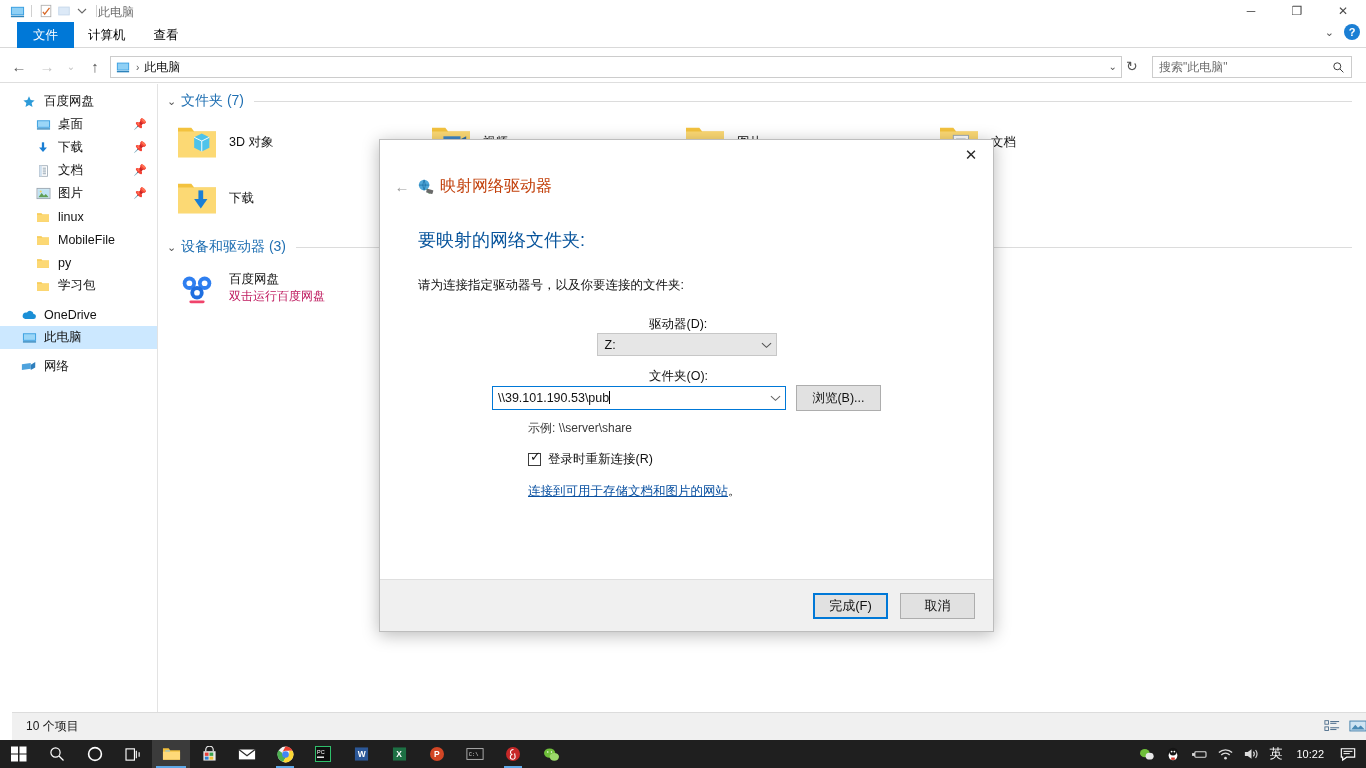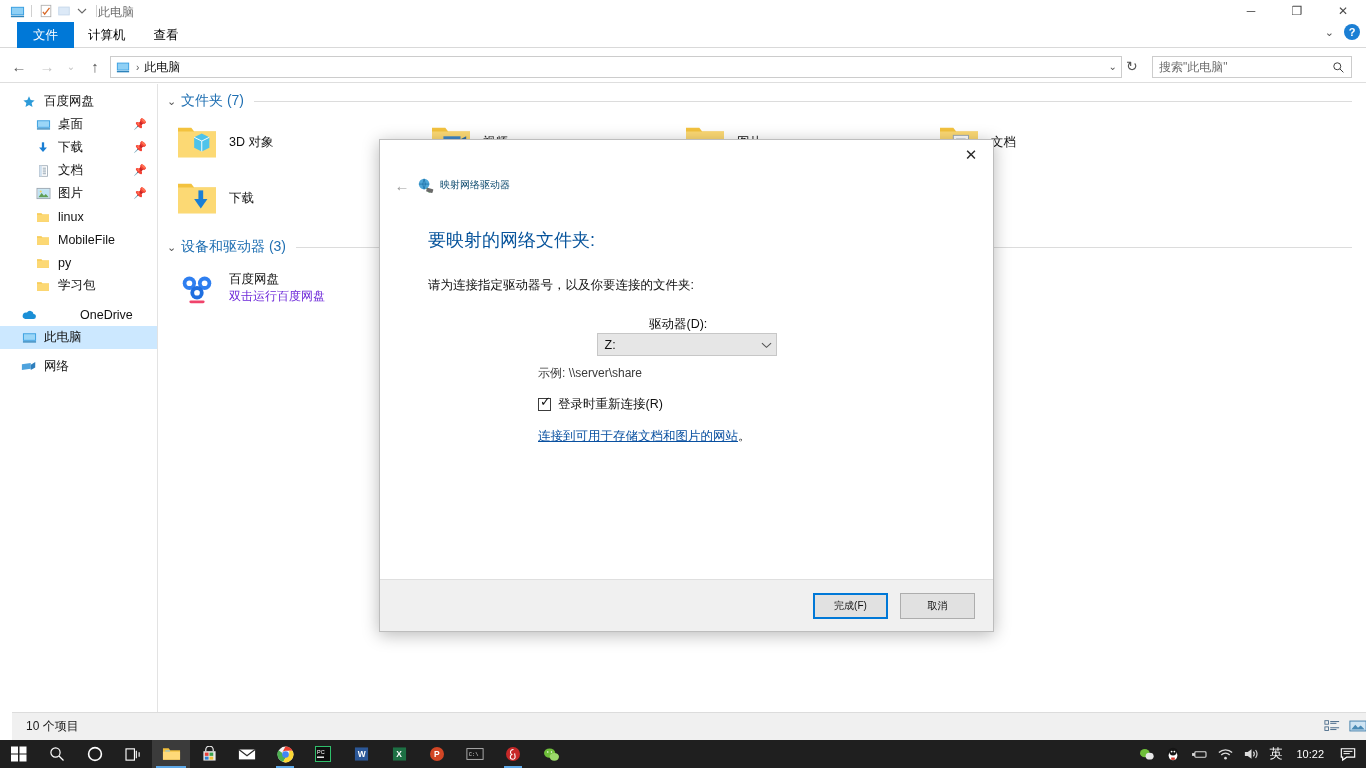--- a/index.html
+++ b/index.html
@@ -62,38 +62,38 @@
   
   .content { position:absolute; left:159px; top:84px; width:1207px; height:628px; background:#fff; overflow:hidden; }
   .group-hdr { display:flex; align-items:center; margin:8px 0 0 8px; }
   .group-chev { color:#555; font-size:11px; width:14px; }
   .group-title { font-size:14px; color:#1f6fb2; }
   .group-line { flex:1; height:1px; background:#dcdcdc; margin-left:10px; margin-right:14px; }
   .tiles { display:flex; flex-wrap:wrap; margin-top:4px; }
   .tile { width:254px; height:56px; display:flex; align-items:center; padding-left:14px; }
   .tile .tico { width:48px; height:48px; flex:0 0 48px; display:flex; align-items:center; justify-content:center; }
   .tile .tlbl { margin-left:8px; font-size:12.5px; color:#111; line-height:1.35; }
-  .tile .tsub { font-size:12px; color:#6d28d9; }
+  .tile .tsub { font-size:12px; color:#be185d; }
 
   
   .statusbar { position:absolute; left:12px; top:712px; width:1366px; height:28px; background:#f0f0f0; border-top:1px solid #dcdcdc; display:flex; align-items:center; }
   .status-txt { margin-left:14px; font-size:12px; color:#1a1a1a; }
   .view-btns { position:absolute; right:10px; top:4px; display:flex; gap:6px; align-items:center; }
   .vbtn { width:20px; height:18px; display:flex; align-items:center; justify-content:center; }
 
   
   .dialog { position:absolute; left:379px; top:139px; width:615px; height:493px;
             background:#fff; border:1px solid #bdbdbd;
             box-shadow:0 3px 16px rgba(0,0,0,0.28); }
   .dlg-close { position:absolute; right:0px; top:0px; width:44px; height:30px; display:flex; align-items:center; justify-content:center; color:#2a2a2a; font-size:15px; }
   .dlg-head { position:absolute; left:0; top:36px; display:flex; align-items:center; }
   .dlg-back { width:28px; margin-left:8px; color:#9b9b9b; font-size:15px; display:flex; align-items:center; justify-content:center; }
   .dlg-icon { width:18px; height:18px; margin-right:6px; display:flex; align-items:center; justify-content:center; }
-  .dlg-title { font-size:10px; color:#0c4a6e; }
-  .dlg-body { position:absolute; left:0; top:78px; width:613px; height:513px; padding:0 48px; }
+  .dlg-title { font-size:16px; color:#c2410c; }
+  .dlg-body { position:absolute; left:0; top:78px; width:613px; height:513px; padding:0 38px; }
   .dlg-h1 { font-size:18px; color:#06539b; font-weight:400; margin:0 0 0 0; padding-top:10px; }
   .dlg-p { font-size:12.5px; color:#111; margin-top:25px; }
 
   .form-row { display:flex; align-items:center; margin-top:22px;flex-direction:column; }
   .form-lbl { width:75px; font-size:12.5px; color:#111; }
   .combo { width:180px; height:23px; background:#e6e6e6; border:1px solid #c7c7c7; display:flex; align-items:center; padding:0 4px 0 7px; position:relative; }
   .combo .val { font-size:12.5px; color:#111; flex:1; }
   .combo .cchev { color:#555; font-size:10px; }
   .inputwrap { display:flex; align-items:center; }
   .editcombo { width:294px; height:24px; border:1px solid #0078d7; background:#fff; display:flex; align-items:center; padding:0 4px 0 5px; }
@@ -104,21 +104,21 @@
 
   .chk-row { display:flex; align-items:center; margin:14px 0 0 110px; }
   .chkbox { width:13px; height:13px; border:1px solid #3c3c3c; background:#fff; margin-right:7px; position:relative; flex:0 0 13px; }
   .chkbox.on::after { content:"✓"; position:absolute; left:1px; top:-4px; font-size:13px; color:#111; line-height:1; }
   .chk-lbl { font-size:12.5px; color:#111; }
   .dlg-link { display:block; margin:15px 0 0 110px; font-size:12.5px; color:#0a51a1; }
   .dlg-link u { text-decoration:underline; }
   .link-period { color:#111; }
 
   .dlg-footer { position:absolute; left:0; bottom:0; width:613px; height:52px; background:#f0f0f0; border-top:1px solid #dfdfdf; display:flex; align-items:center; justify-content:flex-end; padding-right:18px; gap:12px; }
-  .btn { width:75px; height:26px; border:1px solid #adadad; background:#e1e1e1; font-size:10px; display:flex; align-items:center; justify-content:center; color:#111;text-align:right; }
+  .btn { width:75px; height:26px; border:1px solid #adadad; background:#e1e1e1; font-size:13px; display:flex; align-items:center; justify-content:center; color:#111;text-align:right; }
   .btn.primary { border:2px solid #0078d7; background:#e1e1e1; }
 
   
   .taskbar { position:absolute; left:0; top:740px; width:1366px; height:28px; background:#1f1f1f; display:flex; align-items:center; }
   .tb-left { display:flex; align-items:center; height:28px; }
   .tb-item { width:38px; height:28px; display:flex; align-items:center; justify-content:center; position:relative; }
   .tb-item.active { background:#3b3b3b; }
   .tb-item.active::after { content:""; position:absolute; left:4px; right:4px; bottom:0; height:2px; background:#5ea9e8; }
   .tb-item.run::after { content:""; position:absolute; left:10px; right:10px; bottom:0; height:2px; background:#5ea9e8; }
   .tb-right { position:absolute; right:0; top:0; height:28px; display:flex; align-items:center; gap:2px; padding-right:4px; }
@@ -307,21 +307,21 @@
       <div class="srow lvl2">
         <span class="ico">
           <svg width="14" height="12" viewBox="0 0 16 14">
               <path d="M1 2.5h5.2l1.2 1.6H15v8.4H1z" fill="#f5c544"></path>
               <path d="M1 4.1h14v8.4H1z" fill="#fcd874"></path>
             </svg>
         </span>
         <span>学习包</span>
       </div>
 
-      <div class="srow" style="margin-top:6px;gap:36px;">
+      <div class="srow" style="margin-top:6px;">
         <span class="ico">
           <svg width="16" height="12" viewBox="0 0 18 12">
               <path d="M4.6 10.5h9.2a2.8 2.8 0 0 0 .3-5.6 4 4 0 0 0-7.4-1.6A3.2 3.2 0 0 0 4.6 10.5z" fill="#1b8fd6"></path>
             </svg>
         </span>
         <span>OneDrive</span>
       </div>
 
       <div class="srow sel">
         <span class="ico">
@@ -486,20 +486,34 @@
         <span class="combo">
           <span class="val">Z:</span>
           <span class="cchev">
             <svg width="11" height="8" viewBox="0 0 12 8">
                 <path d="M1 2 L6 6.5 L11 2" stroke="#555" stroke-width="1.2" fill="none"></path>
               </svg>
           </span>
         </span>
       </div>
 
+      <div class="form-row" style="margin-top:12px;">
+        <span class="form-lbl">文件夹(O):</span>
+        <span class="inputwrap">
+          <span class="editcombo">
+            <span class="val"><span>\\39.101.190.53\pub</span><span class="caret"></span></span>
+            <span class="cchev">
+              <svg width="11" height="8" viewBox="0 0 12 8">
+                  <path d="M1 2 L6 6.5 L11 2" stroke="#666" stroke-width="1.2" fill="none"></path>
+                </svg>
+            </span>
+          </span>
+          <span class="browse-btn">浏览(B)...</span>
+        </span>
+      </div>
 
       <div class="hint">示例: \\server\share</div>
 
       <div class="chk-row">
         <span class="chkbox on"></span>
         <span class="chk-lbl">登录时重新连接(R)</span>
       </div>
 
 
       <div class="dlg-link"><u>连接到可用于存储文档和图片的网站</u><span class="link-period">。</span></div>

